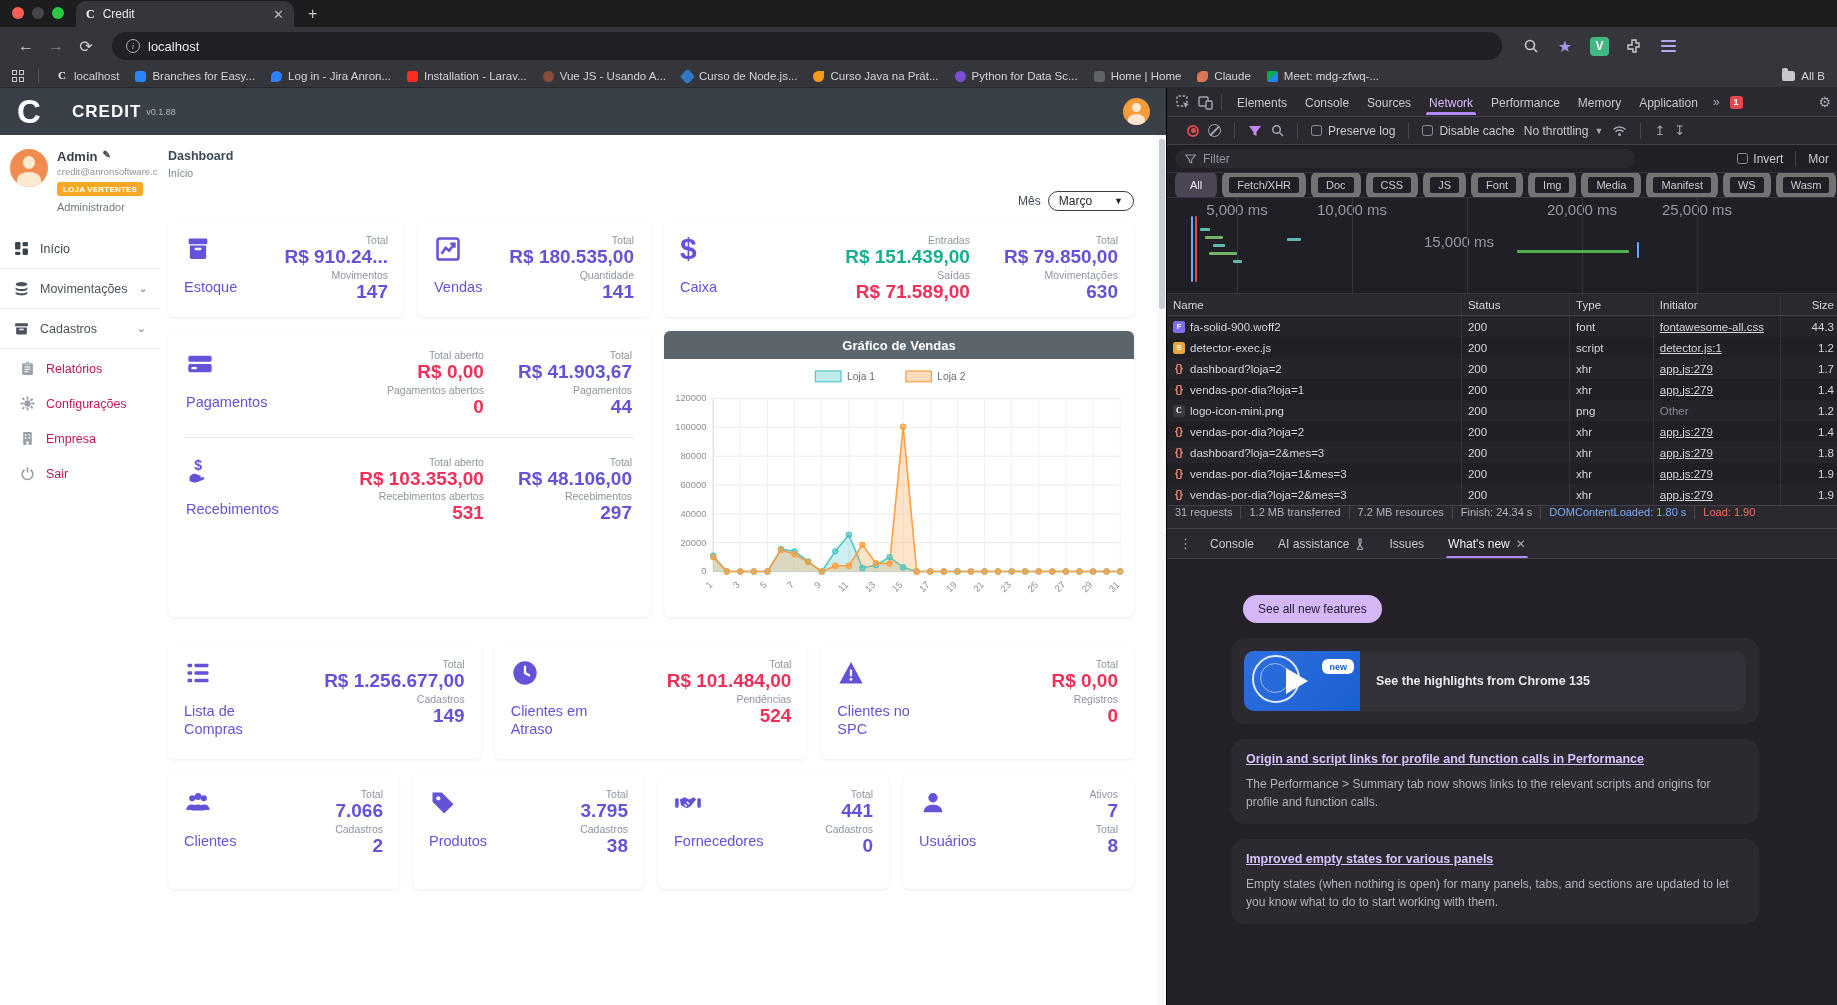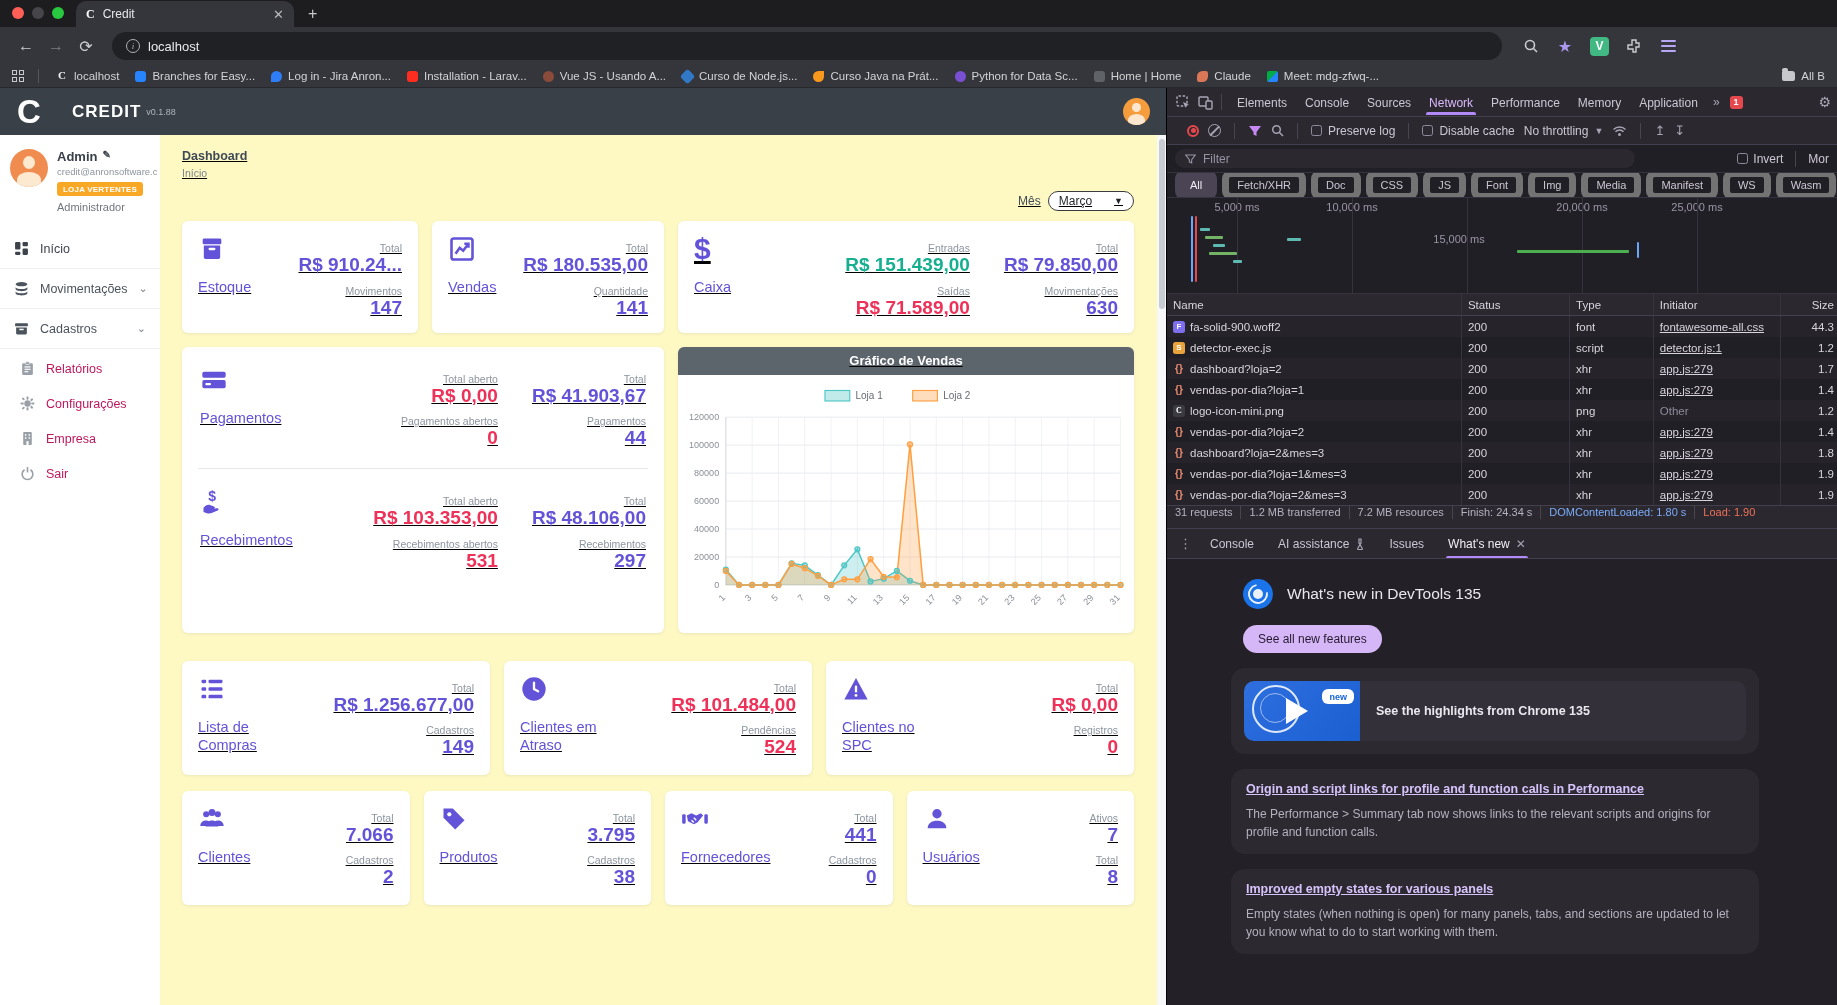--- a/index.html
+++ b/index.html
@@ -85,21 +85,21 @@
     padding:2.5px 6px; border-radius:3px; margin-top:5px; letter-spacing:.2px; }
   .pf-role { font-size:11px; color:#70777e; margin-top:5px; }
   .menu { margin-top:8px; }
   .mitem { height:35px; display:flex; align-items:center; gap:11px; padding:0 14px; font-size:12.5px; color:#4b535c; }
   .mitem svg { width:15px; height:15px; flex:0 0 auto; }
   .mitem .chev { margin-left:auto; color:#7b828a; font-size:11px; }
   .mitem.light { color:#be185d;padding-left:20px; }
   .msep { height:1px; background:#edf0f2; margin:2px 0; }
 
   
-  .main { flex:1; background:#fef9c3; padding:14px 22px 0 22px; position:relative; overflow:hidden;text-decoration:underline; }
+  .main { flex:1; background:#ffffff; padding:14px 22px 0 8px; position:relative; overflow:hidden; }
   .scrollstrip { position:absolute; right:0; top:0; bottom:0; width:9px; background:#f6f8fa; }
   .scrollthumb { position:absolute; right:1.5px; top:4px; width:6px; height:170px; background:#c8cdd3; border-radius:3px; }
   .page-title { font-size:12.5px; font-weight:bold; color:#3f4a56; }
   .page-sub { font-size:10.5px; color:#7a848e; margin-top:4px; }
   .month-row { display:flex; justify-content:flex-end; align-items:center; gap:7px; margin:12px 10px 10px 0; }
   .month-label { font-size:12px; color:#3f4a56; }
   .month-select { background:#fff; border:1.5px solid #3a3b40; border-radius:11px; font-size:12px; color:#1e2227;
     padding:2px 10px; display:flex; align-items:center; gap:22px; }
   .month-select .caret { font-size:9px; }
 
@@ -109,21 +109,21 @@
   .r3 { grid-template-columns:1fr 1fr 1fr; margin-top:28px; }
   .r4 { grid-template-columns:1fr 1fr 1fr 1fr; margin-top:16px; }
   .card { background:#fff; border-radius:6px; box-shadow:0 1px 3px rgba(55,70,95,.10); padding:13px 16px; }
   .stat { display:flex; justify-content:space-between; min-height:96px; }
   .r3 .stat,.r4 .stat { min-height:114px; }
   .cleft { display:flex; flex-direction:column; justify-content:flex-start; gap:14px; }
   .cicon { color:#6253d8; height:30px; display:flex; align-items:center; }
   .cicon svg { width:28px; height:28px; }
   .ctitle { font-size:14.5px; color:#6253d8; font-weight:500; line-height:1.25; max-width:88px; }
   .cright { text-align:right; display:flex; flex-direction:column; }
-  .slabel { font-size:10.5px; color:#8d95a0; margin-top:8px; }
+  .slabel { font-size:10.5px; color:#8d95a0; margin-top:0; }
   .sval { font-size:19px; font-weight:bold; line-height:1.2; }
   .purple { color:#6253d8; } .red { color:#ee3158; } .green { color:#16b091; }
   .cols2 { display:flex; gap:34px; }
 
   .half { display:flex; justify-content:space-between; padding:8px 2px 18px 2px; }
   .half + .half { border-top:1px solid #e3e7ec; padding-top:18px; }
 
   .chart-card { background:#fff; border-radius:6px; overflow:hidden; box-shadow:0 1px 3px rgba(55,70,95,.10); }
   .chart-title { height:28px; background:#5c646c; color:#fff; font-size:13px; font-weight:bold;
     display:flex; align-items:center; justify-content:center; }
@@ -158,21 +158,21 @@
   .filter-pill { flex:1; max-width:460px; height:19px; background:#2b2830; border-radius:10px;
     display:flex; align-items:center; gap:7px; padding:0 10px; color:#9893a2; }
   .dt-right { margin-left:auto; display:flex; align-items:center; gap:8px; }
   .mor { color:#cbc7d2; }
 
   .dt-pills { height:25px; display:flex; align-items:center; gap:5px; padding:0 8px; border-bottom:1px solid #37333e; flex:0 0 auto; overflow:hidden;}
   .pill { border:7px solid #737373; border-radius:9px; padding:2px 8px; font-size:11px; color:#cbc7d2; white-space:nowrap; }
   .pill.active { background:#4a4454; border-color:transparent; color:#efecf3; }
 
   .dt-timeline { height:96px; position:relative; border-bottom:1px solid #37333e; flex:0 0 auto; overflow:hidden; }
-  .tl-label { position:absolute; top:3px; font-size:11px; color:#9a95a3; transform:translateX(-50%); }
+  .tl-label { position:absolute; top:3px; font-size:15px; color:#9a95a3; transform:translateX(-50%); }
   .tl-grid { position:absolute; top:0; bottom:0; width:1px; background:#36323e; }
   .tl-mark { position:absolute; border-radius:1px; }
 
   .dt-table { flex:0 0 auto; font-size:11.5px; }
   .dt-tr { display:flex; height:21px; align-items:center; }
   .dt-tr.head { background:#2b2830; color:#d8d4dd; border-bottom:1px solid #443f4c; height:22px; }
   .dt-tr:nth-child(odd):not(.head) { background:#26232b; }
   .dt-td { padding:0 6px; overflow:hidden; white-space:nowrap; border-right:1px solid #37333e; height:100%; display:flex; align-items:center; gap:5px; }
   .c-name { width:312px; } .c-status { width:114px; } .c-type { width:88px; } .c-init { width:134px; }
   .c-size { width:59px; justify-content:flex-end; border-right:none; padding-right:3px; }
@@ -1101,24 +1101,20 @@
         <span class="drw-tab">
             <span>Issues</span>
           </span>
         <span class="drw-tab active">
           <span>What's new</span>
           <span style="color:#aaa5b4;">✕</span>
         </span>
       </div>
 
       <div class="dt-drawer">
-        <div class="wn-head">
-          <span class="chrome-logo"></span>
-          <span class="wn-title">What's new in DevTools 135</span>
-        </div>
         <button class="wn-btn">See all new features</button>
 
         <div class="wn-card" style="padding:13px;">
           <div class="hl-row">
             <span class="thumb">
               <span class="play"></span>
               <span class="newbadge">new</span>
             </span>
             <span class="hl-caption">See the highlights from Chrome 135</span>
           </div>

